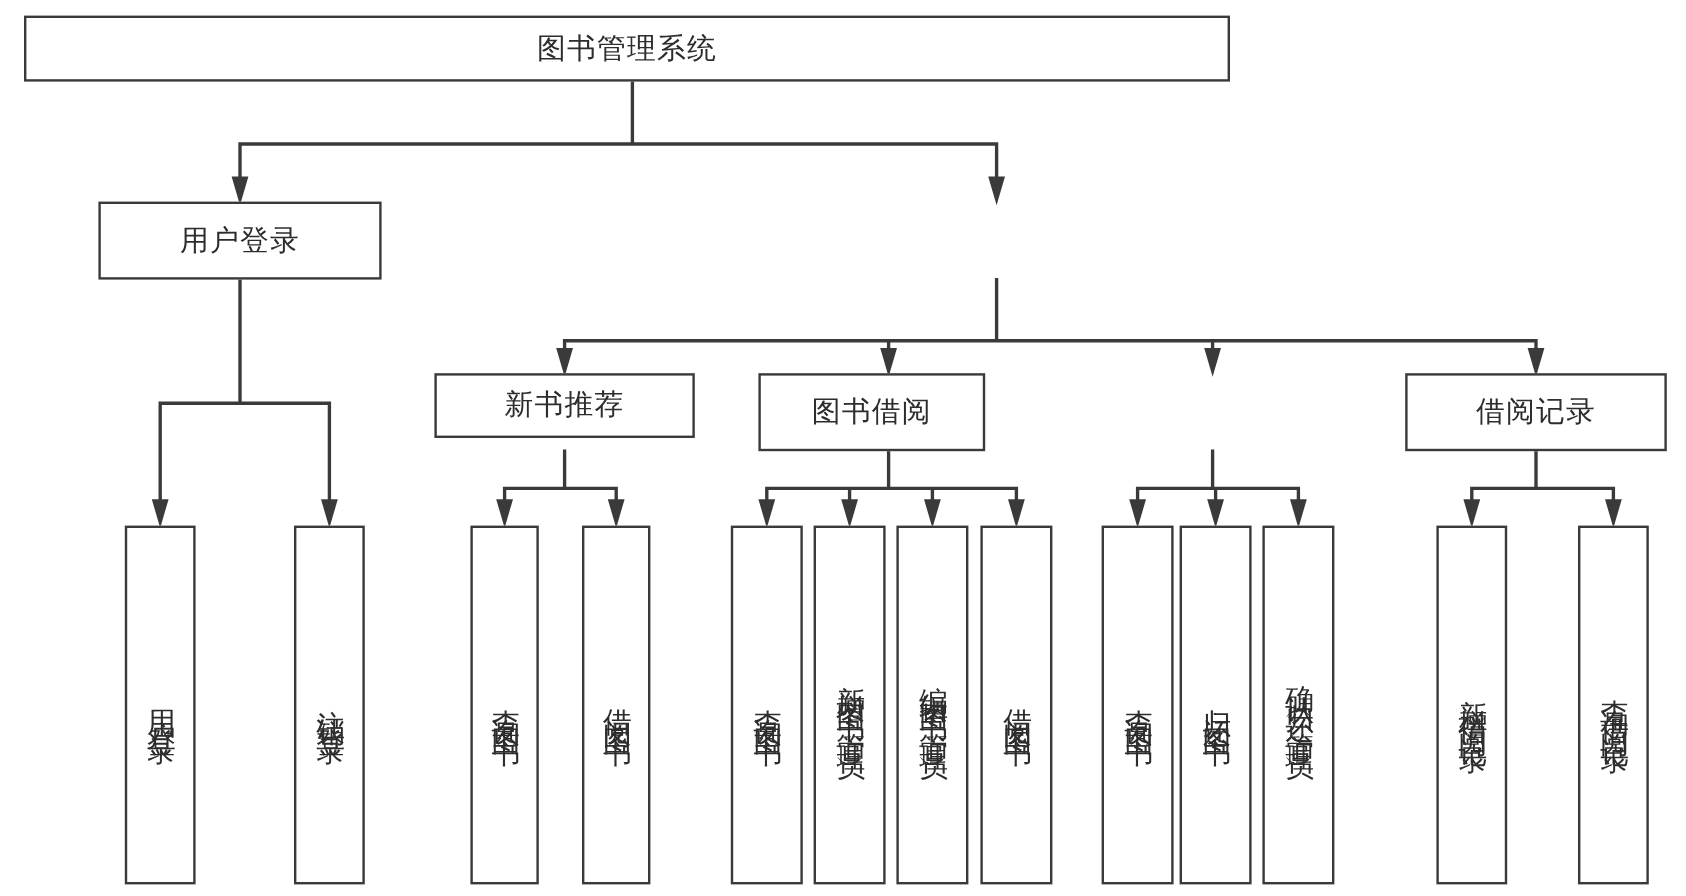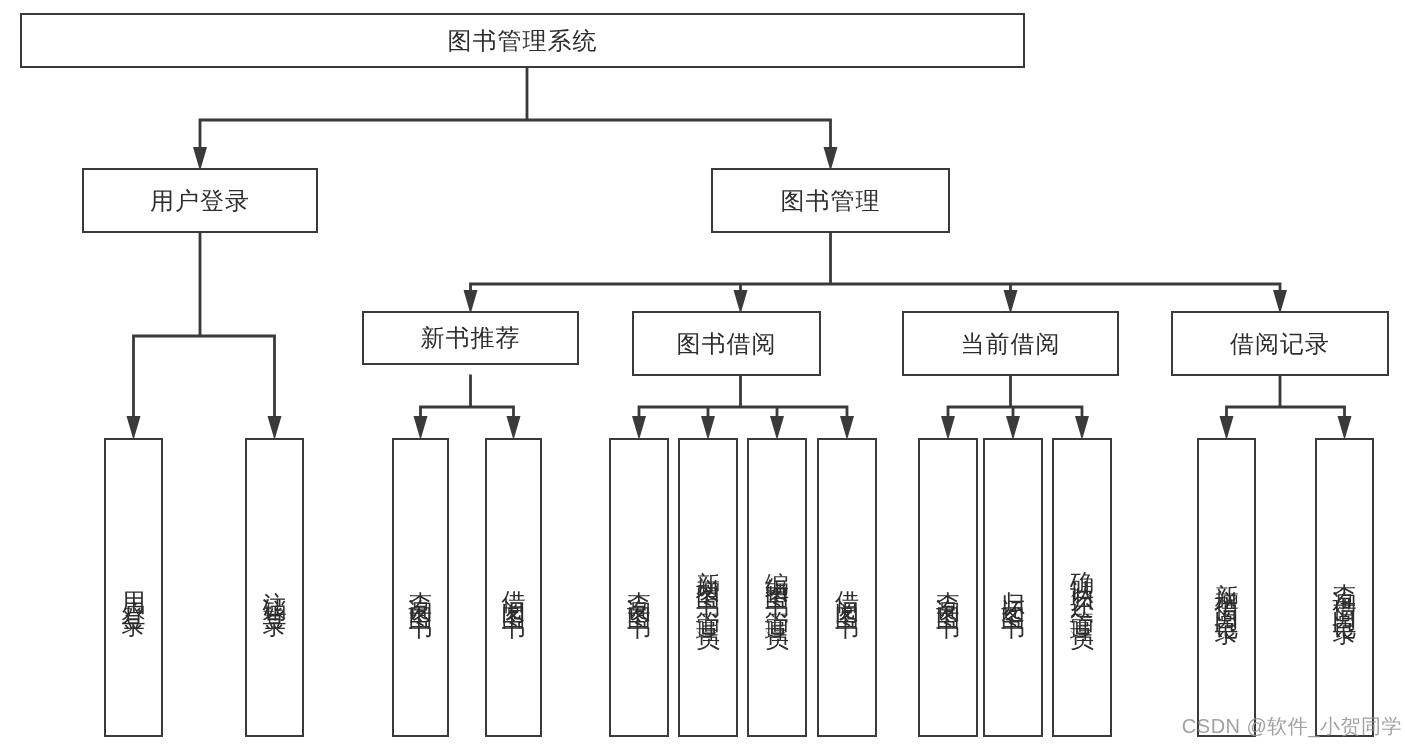--- a/index.html
+++ b/index.html
@@ -90,25 +90,23 @@
       <path d="M1006 416 L1020 416 L1013 440 Z"></path>
       <path d="M1075 416 L1089 416 L1082 440 Z"></path>
       <path d="M1219.5 416 L1233.5 416 L1226.5 440 Z"></path>
       <path d="M1337.5 416 L1351.5 416 L1344.5 440 Z"></path>
     </g>
   </svg>
 
   <div class="box h" style="left:20px;top:13px;width:1005px;height:55px">图书管理系统</div>
 
   <div class="box h" style="left:82px;top:168px;width:236px;height:65px">用户登录</div>
-  <div class="box h" style="left:711px;top:168px;width:239px;height:65px">图书管理</div>
 
   <div class="box h" style="left:362px;top:311px;width:217px;height:54px">新书推荐</div>
   <div class="box h" style="left:632px;top:311px;width:189px;height:65px">图书借阅</div>
-  <div class="box h" style="left:902px;top:311px;width:217px;height:65px">当前借阅</div>
   <div class="box h" style="left:1171px;top:311px;width:218px;height:65px">借阅记录</div>
 
   <div class="box v" style="left:104px;top:438px;width:59px;height:299px">
     <span>用户登录</span>
   </div>
   <div class="box v" style="left:245px;top:438px;width:59px;height:299px">
     <span>注销登录</span>
   </div>
 
   <div class="box v" style="left:392px;top:438px;width:57px;height:299px">
@@ -141,15 +139,14 @@
     <span>确认归还（管理员）</span>
   </div>
 
   <div class="box v" style="left:1197px;top:438px;width:59px;height:299px">
     <span>新增借阅记录</span>
   </div>
   <div class="box v" style="left:1315px;top:438px;width:59px;height:299px">
     <span>查询借阅记录</span>
   </div>
 
-  <div class="watermark">CSDN @软件_小贺同学</div>
 
 </div>
 
 </body></html>

